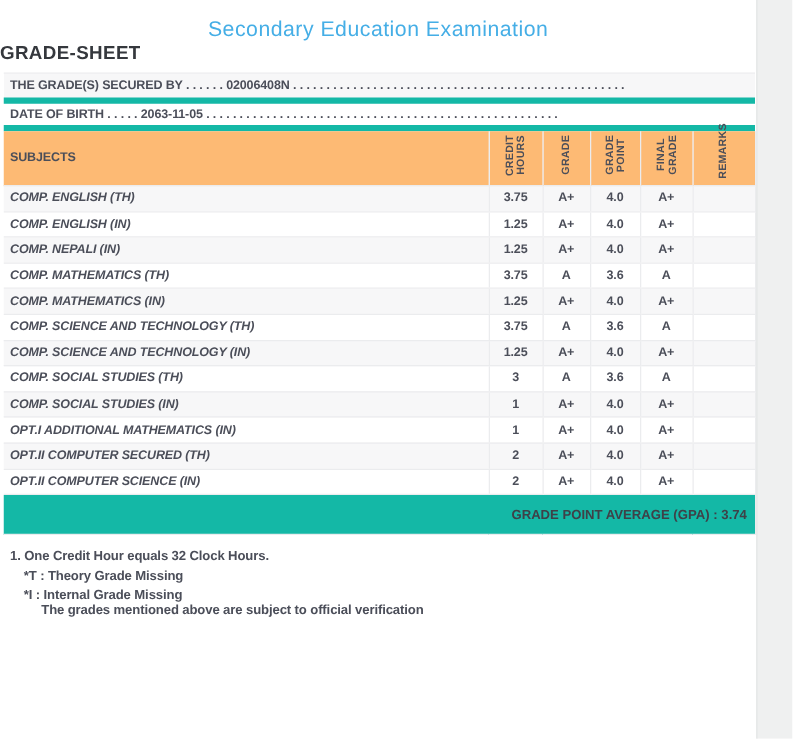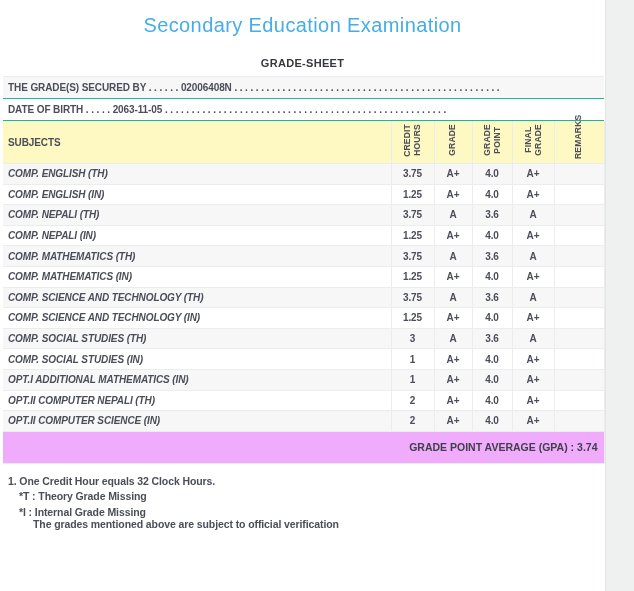--- a/index.html
+++ b/index.html
@@ -15,60 +15,59 @@
     position: absolute; top: 0; right: 0;
     width: 29px; height: 591px;
     background: #eff0f0;
     border-left: 1px solid #e4e6e6;
   }
   .content { width: 605px; }
 
   .title {
     margin-top: 14px;
     text-align: center;
-    font-size: 20px;
+    font-size: 17px;
     font-weight: 400;
     letter-spacing: 0.4px;
     color: #45aee6;
   }
   .subtitle {
-    margin-top: 20px;
-    text-align: center;
-    font-size: 11px;
+    margin-top: 0;
+    font-size: 15px;
     font-weight: 700;
     letter-spacing: 0.3px;
     color: #35383d;
   }
 
   table { border-collapse: collapse; table-layout: fixed; }
   .info-table {
     margin: 7px 0 0 3px;
     width: 601px;
     border-top: 1px solid #ebecee;
   }
   .info-table td {
     height: 22px;
     font-size: 10px;
     font-weight: 700;
     letter-spacing: -0.1px;
     padding-left: 5px;
-    border-bottom: 1px solid #14b8a6;
+    border-bottom: 5px solid #14b8a6;
     white-space: nowrap;
     overflow: hidden;
   }
   .info-table tr:nth-child(odd) td { background: #f7f7f8; }
 
   .grade-table {
     margin-left: 3px;
     width: 601px;
   }
   .grade-table th, .grade-table td { border-bottom: 1px solid #ebecee; }
   .grade-table .c-val, .grade-table .th-val { border-left: 1px solid #ebecee; }
   .grade-table th:last-child, .grade-table td:last-child { border-right: 1px solid #ebecee; }
-  .grade-table thead th { height: 40px; background: #fef9c3; }
+  .grade-table thead th { height: 40px; background: #fdba74; }
   .th-subjects {
     text-align: left; vertical-align: middle;
     padding-left: 5px;
     font-size: 10px; font-weight: 700; letter-spacing: -0.1px;
   }
   .th-val { text-align: center; vertical-align: middle; }
   .rot {
     display: inline-block;
     writing-mode: vertical-rl;
     transform: rotate(180deg);
@@ -84,21 +83,21 @@
     height: 20.6px;
     font-size: 10px;
     font-weight: 700;
     letter-spacing: -0.1px;
   }
   .grade-table tbody tr:nth-child(odd) td { background: #f7f7f8; }
   .c-subject { text-align: left; padding-left: 5px; font-style: italic; }
   .c-val { text-align: center; }
   .gpa-row td {
     height: 32px;
-    background: #f0abfc;
+    background: #14b8a6;
     text-align: right;
     vertical-align: middle;
     padding-right: 6px;
     font-size: 10.5px;
     font-weight: 700;
     color: #3e4148;
     border-bottom: 1px solid #ebecee;
   }
   .gpa-row .gpa-value { margin-left: 3px; }
 
@@ -170,28 +169,20 @@
         </tr>
         <tr>
           <td class="c-subject">COMP. ENGLISH (IN)</td>
           <td class="c-val">1.25</td>
           <td class="c-val">A+</td>
           <td class="c-val">4.0</td>
           <td class="c-val">A+</td>
           <td class="c-val"></td>
         </tr>
         <tr>
-          <td class="c-subject">COMP. NEPALI (TH)</td>
-          <td class="c-val">3.75</td>
-          <td class="c-val">A</td>
-          <td class="c-val">3.6</td>
-          <td class="c-val">A</td>
-          <td class="c-val"></td>
-        </tr>
-        <tr>
           <td class="c-subject">COMP. NEPALI (IN)</td>
           <td class="c-val">1.25</td>
           <td class="c-val">A+</td>
           <td class="c-val">4.0</td>
           <td class="c-val">A+</td>
           <td class="c-val"></td>
         </tr>
         <tr>
           <td class="c-subject">COMP. MATHEMATICS (TH)</td>
           <td class="c-val">3.75</td>
@@ -242,21 +233,21 @@
         </tr>
         <tr>
           <td class="c-subject">OPT.I ADDITIONAL MATHEMATICS (IN)</td>
           <td class="c-val">1</td>
           <td class="c-val">A+</td>
           <td class="c-val">4.0</td>
           <td class="c-val">A+</td>
           <td class="c-val"></td>
         </tr>
         <tr>
-          <td class="c-subject">OPT.II COMPUTER NEPALI (TH)</td>
+          <td class="c-subject">OPT.II COMPUTER SECURED (TH)</td>
           <td class="c-val">2</td>
           <td class="c-val">A+</td>
           <td class="c-val">4.0</td>
           <td class="c-val">A+</td>
           <td class="c-val"></td>
         </tr>
         <tr>
           <td class="c-subject">OPT.II COMPUTER SCIENCE (IN)</td>
           <td class="c-val">2</td>
           <td class="c-val">A+</td>

